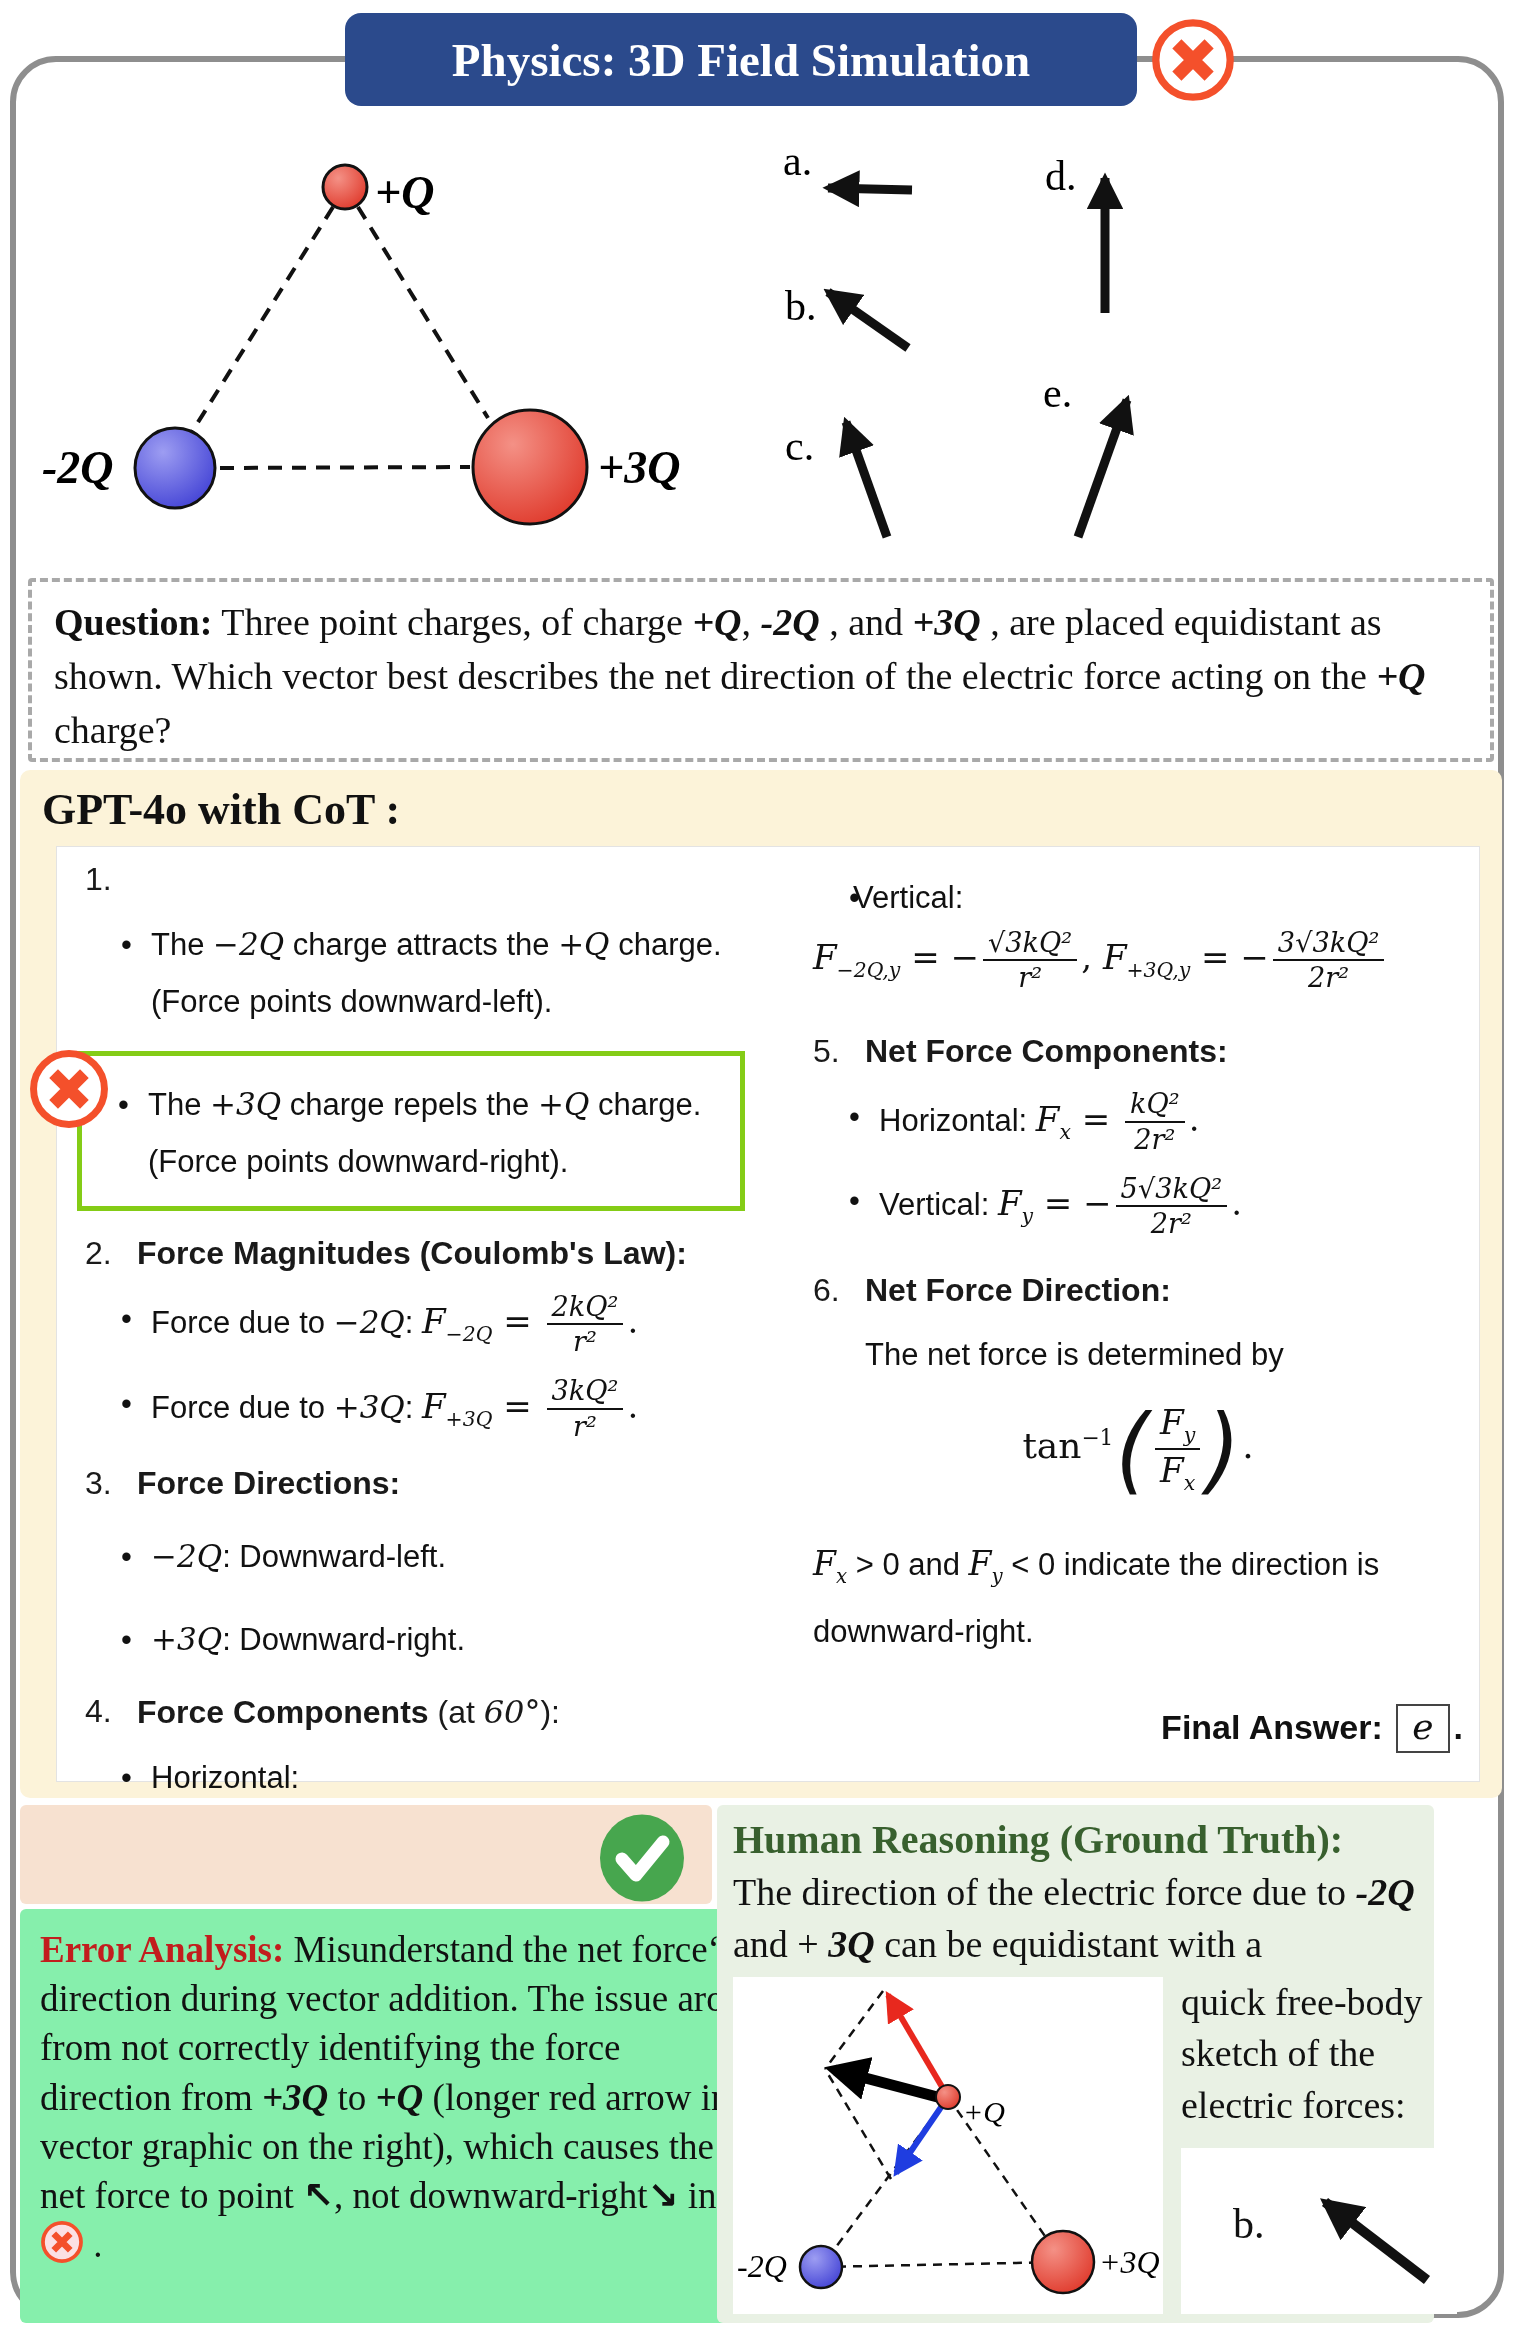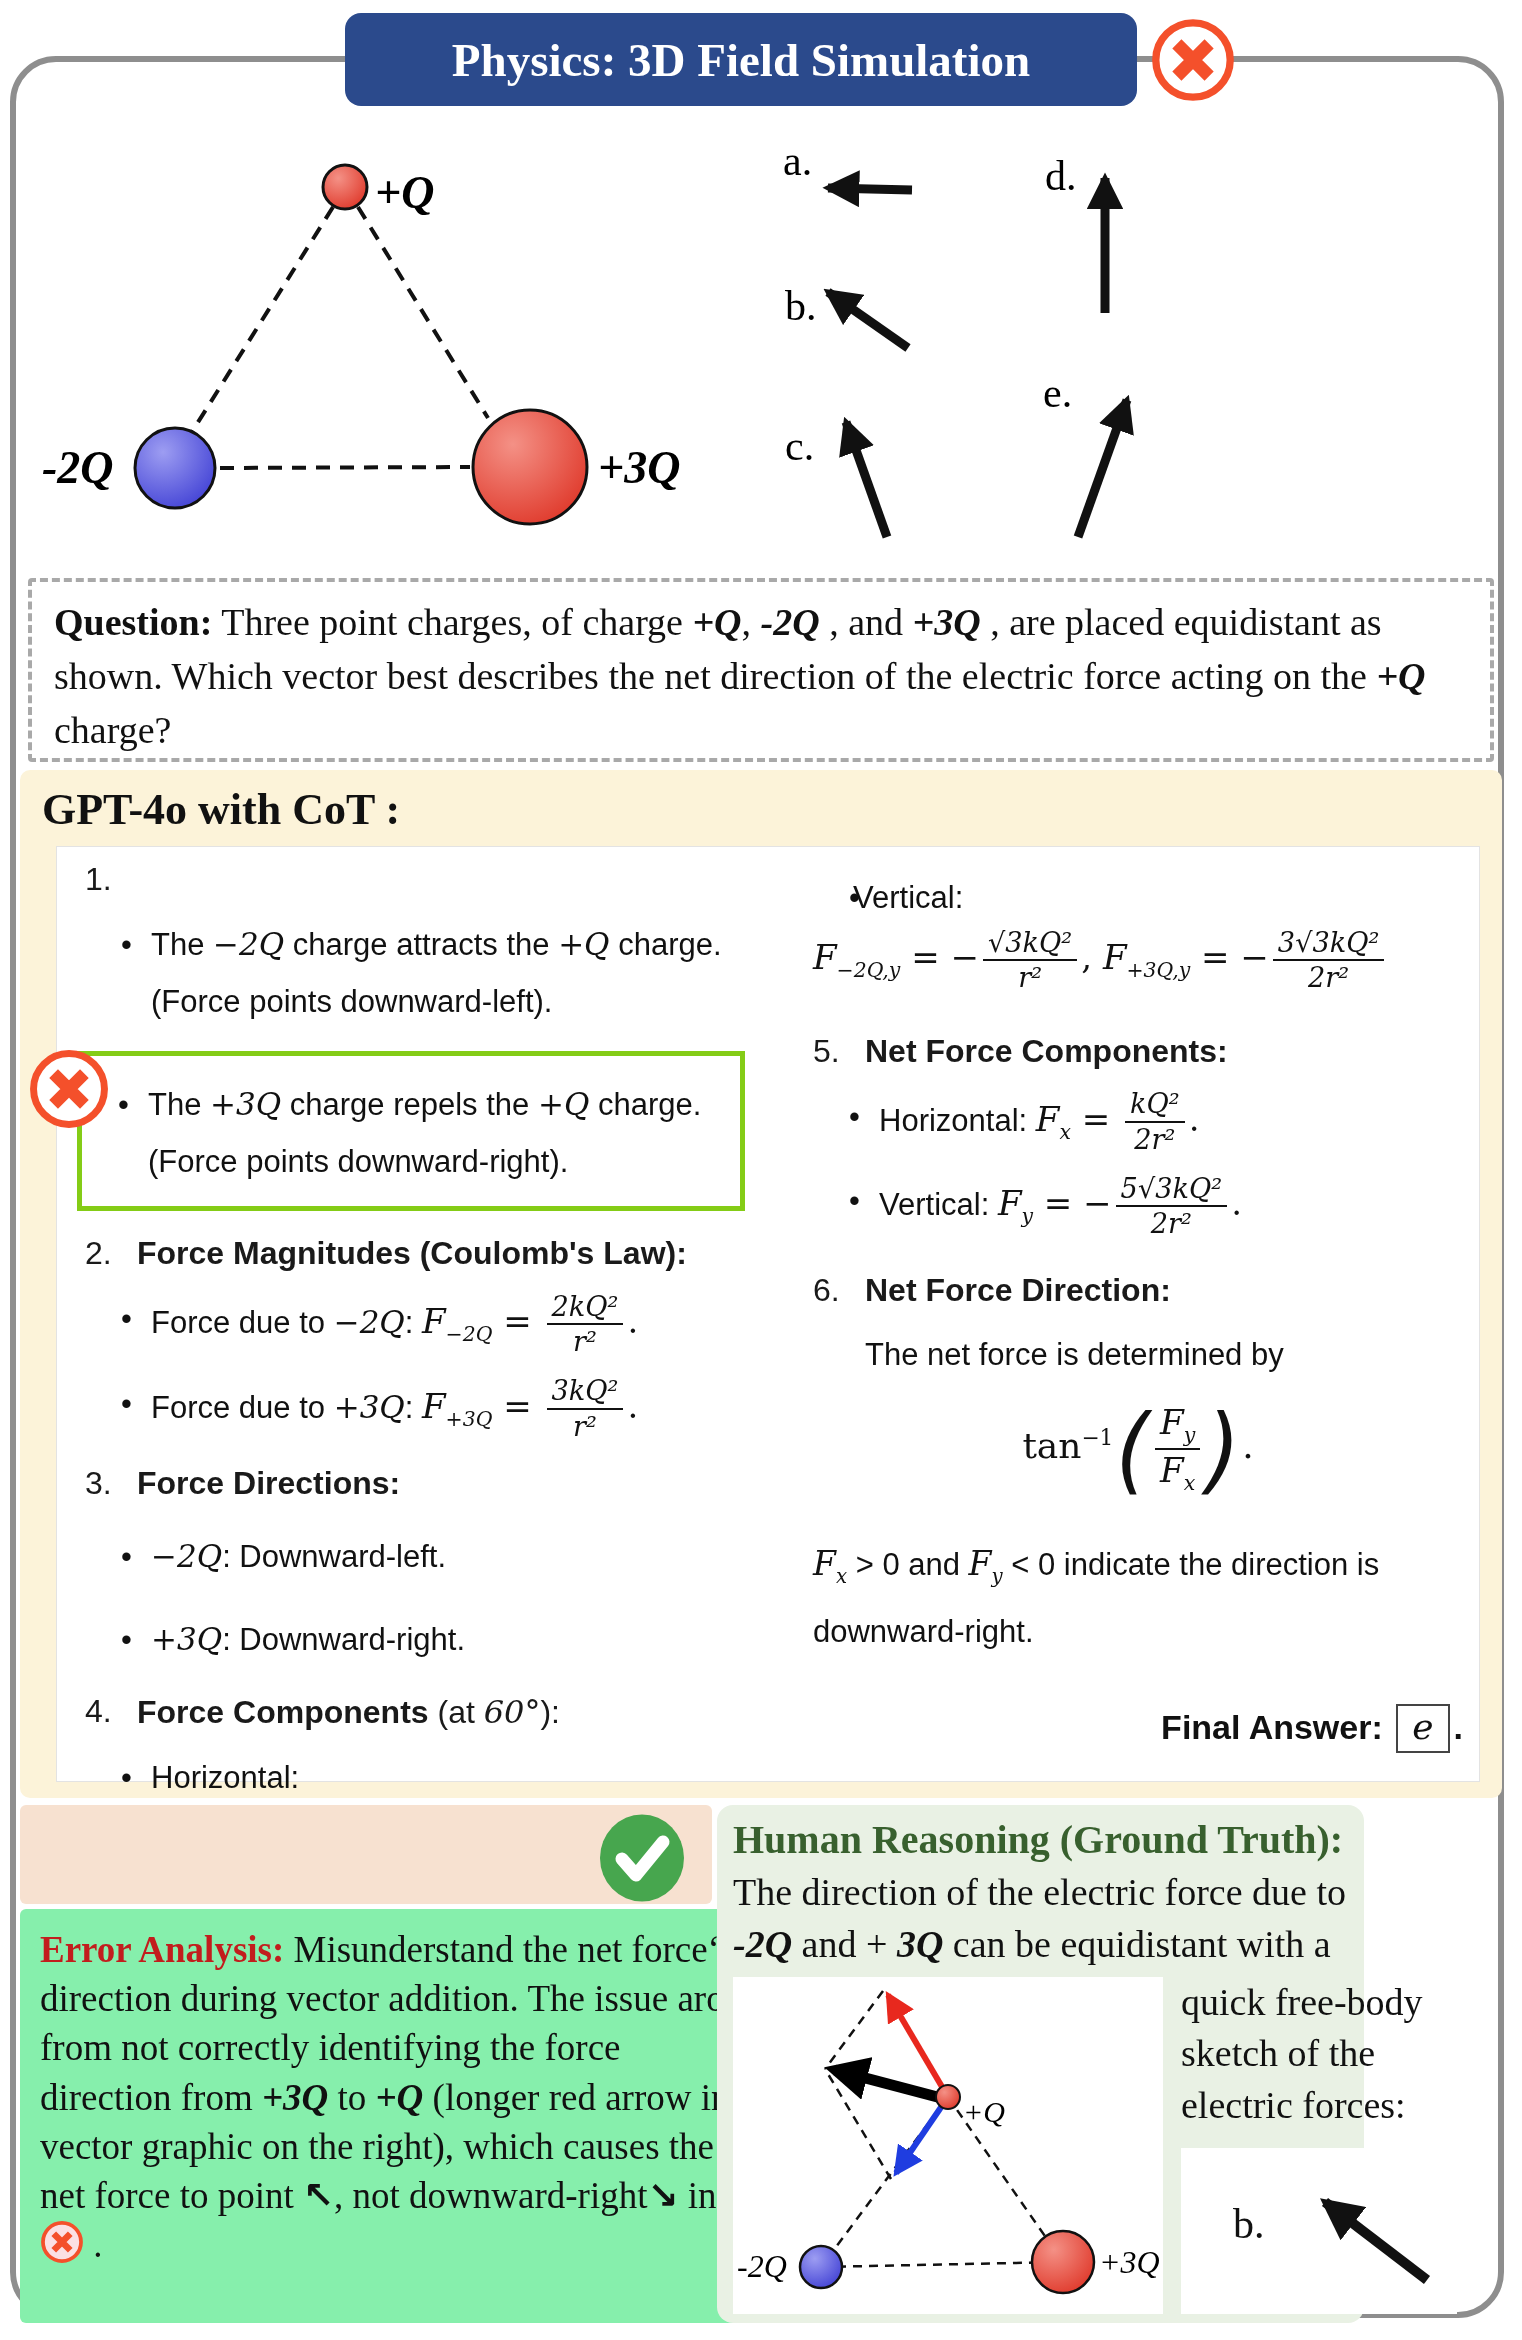--- a/index.html
+++ b/index.html
@@ -70,22 +70,22 @@
   .checkwrap{position:absolute;left:578px;top:8px;line-height:0;}
 
   .errorbox{position:absolute;left:20px;top:1909px;width:754px;height:414px;background:#86efac;
             border-radius:6px;box-sizing:border-box;padding:16px 18px 0 20px;
             font-size:37px;line-height:1.33;}
   .errorbox .etitle{font-weight:bold;color:#c21d1d;}
   .errorbox .ei{font-weight:bold;font-style:italic;}
   .errarrow{font-family:"DejaVu Sans",sans-serif;font-weight:bold;}
   .inline-x{display:inline-block;vertical-align:-7px;line-height:0;}
 
-  .humanbox{position:absolute;left:717px;top:1805px;width:647px;height:518px;background:#e9f1e4;
-            border-radius:16px;box-sizing:border-box;padding:8px 16px 0 16px;font-size:38px;line-height:1.36;}
+  .humanbox{position:absolute;left:717px;top:1805px;width:717px;height:518px;background:#e9f1e4;
+            border-radius:6px;box-sizing:border-box;padding:8px 16px 0 16px;font-size:38px;line-height:1.36;}
   .humanbox .htitle{font-weight:bold;color:#38602e;font-size:40px;}
   .humanbox .hi{font-weight:bold;font-style:italic;}
   .human-row{display:flex;margin-top:6px;}
   .fbwrap{flex:0 0 430px;background:#ffffff;line-height:0;}
   .hr-right{margin-left:18px;width:300px;}
   .banswer{width:276px;height:166px;background:#ffffff;margin-top:16px;position:relative;}
   .banswer .blabel{position:absolute;left:52px;top:48px;font-size:42px;font-family:"Liberation Serif",serif;}
   .banswer svg{position:absolute;left:108px;top:28px;}
   svg text.fblabel{font-family:"Liberation Serif",serif;font-style:italic;}
 </style>

